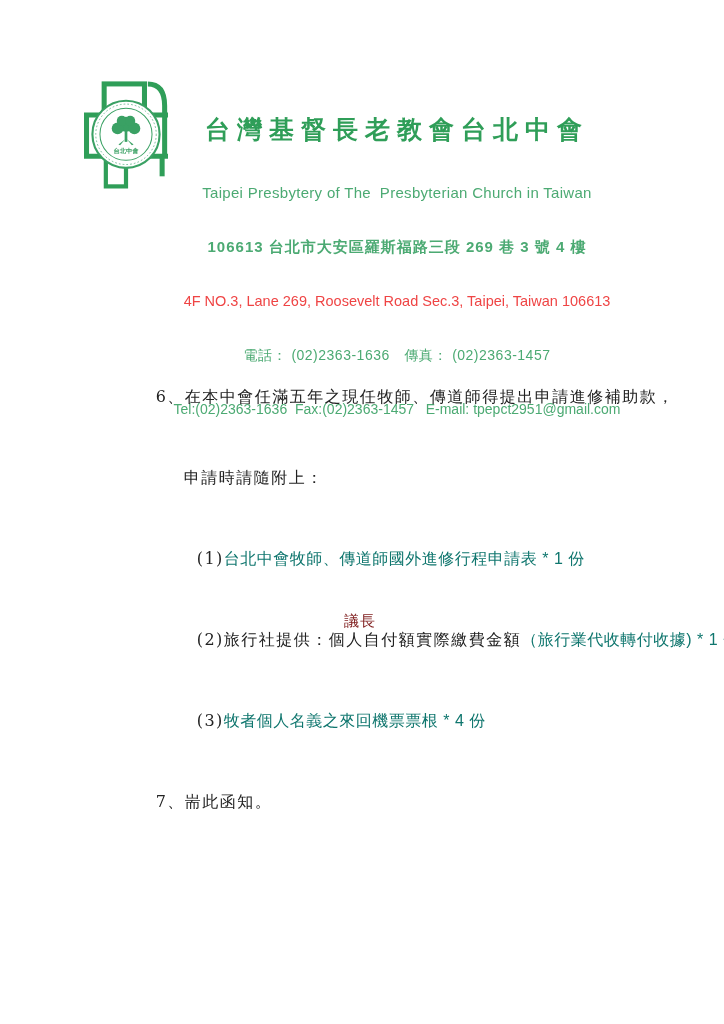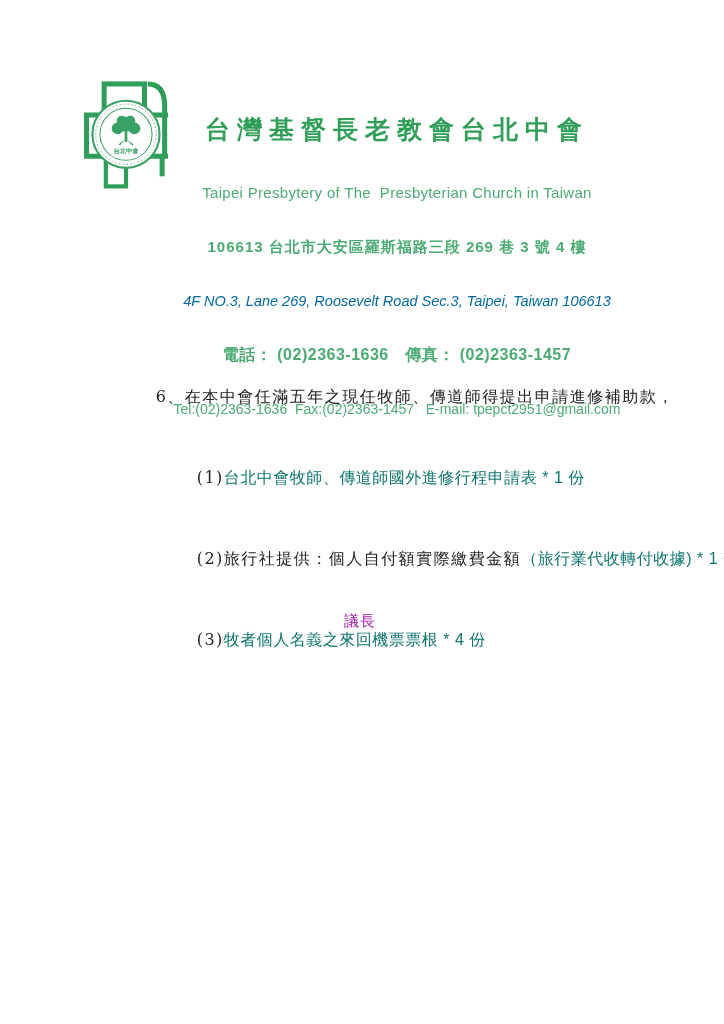--- a/index.html
+++ b/index.html
@@ -6,34 +6,34 @@
   body{background:#e8e8e8;font-family:"Liberation Sans",sans-serif;}
   .page{position:relative;width:724px;height:1024px;background:#ffffff;margin:0 auto;overflow:hidden;}
 
   
   .letterhead{position:absolute;left:84px;top:76px;width:556px;height:130px;}
   .logo{position:absolute;left:0;top:4px;width:84px;height:112px;}
   .head-text{position:absolute;left:88px;top:2px;width:450px;text-align:center;white-space:pre;}
   .org-zh{font-family:"Liberation Sans",sans-serif;font-weight:700;font-size:25px;letter-spacing:7px;color:#2f9e58;line-height:30px;margin-bottom:4px;text-align:center;}
   .org-en{font-size:15px;color:#4caa73;line-height:18px;letter-spacing:.3px;}
   .addr-zh{font-size:15px;font-weight:700;color:#4caa73;line-height:18px;letter-spacing:1px;}
-  .addr-en{font-size:14.5px;color:#0369a1;line-height:18px;font-style:italic;}
-  .phone-zh{font-size:16px;font-weight:700;color:#4caa73;line-height:18px;letter-spacing:.5px;}
+  .addr-en{font-size:14.5px;color:#ef4444;line-height:18px;}
+  .phone-zh{font-size:14px;font-weight:400;color:#4caa73;line-height:18px;letter-spacing:.5px;}
   .contact-en{font-size:14px;color:#4caa73;line-height:18px;}
 
   
   .letter-body{position:absolute;left:129px;top:356px;width:560px;color:#1f1f1f;font-size:16px;}
   .bline{line-height:27px;white-space:pre;}
   .serif{font-family:"DejaVu Serif","Liberation Serif",serif;letter-spacing:1.5px;color:#222;}
   .gothic{font-family:"Liberation Sans",sans-serif;font-weight:400;color:#0f766e;letter-spacing:.5px;}
   .indent1{padding-left:28px;}
   .indent2{padding-left:41px;}
 
   
-  .sig-title{position:absolute;left:344px;top:612px;font-family:"DejaVu Serif",serif;font-size:15px;color:#a21caf;letter-spacing:1px;}
+  .sig-title{position:absolute;left:344px;top:612px;font-family:"DejaVu Serif",serif;font-size:15px;color:#7f1d1d;letter-spacing:1px;}
   .sig-name{position:absolute;left:377px;top:574px;font-family:"DejaVu Serif",serif;font-size:56px;font-weight:600;color:#262626;letter-spacing:8px;white-space:pre;}
 </style>
 </head>
 <body>
 
 <div class="page">
 
   <header class="letterhead">
 
     <div class="logo">
@@ -77,26 +77,32 @@
       <div class="addr-en">4F NO.3, Lane 269, Roosevelt Road Sec.3, Taipei, Taiwan 106613</div>
       <div class="phone-zh">電話： (02)2363-1636　傳真： (02)2363-1457</div>
       <div class="contact-en">Tel:(02)2363-1636  Fax:(02)2363-1457   E-mail: tpepct2951@gmail.com</div>
     </div>
   </header>
 
   <main class="letter-body">
     <div class="bline">
       <span class="serif">6、</span><span class="serif">在本中會任滿五年之現任牧師、傳道師得提出申請進修補助款，</span>
     </div>
+    <div class="bline indent1">
+      <span class="serif">申請時請隨附上：</span>
+    </div>
     <div class="bline indent2">
       <span class="serif">(1)</span><span class="gothic">台北中會牧師、傳道師國外進修行程申請表 * 1 份</span>
     </div>
     <div class="bline indent2">
       <span class="serif">(2)</span><span class="serif">旅行社提供：個人自付額實際繳費金額</span><span class="gothic">（旅行業代收轉付收據) * 1 份</span>
     </div>
     <div class="bline indent2">
       <span class="serif">(3)</span><span class="gothic">牧者個人名義之來回機票票根 * 4 份</span>
     </div>
+    <div class="bline">
+      <span class="serif">7、</span><span class="serif">耑此函知。</span>
+    </div>
   </main>
 
   <div class="sig-title">議長</div>
 
 </div>
 
 </body></html>

